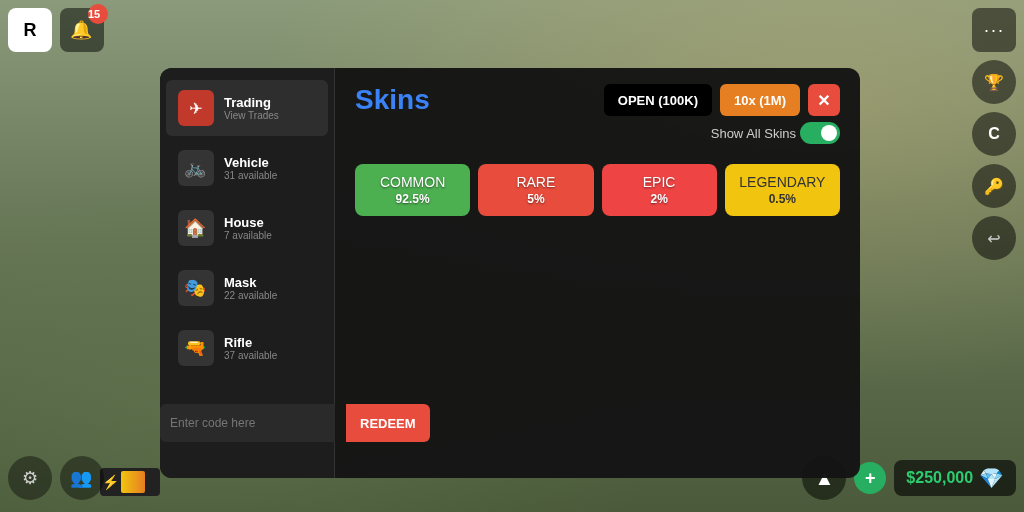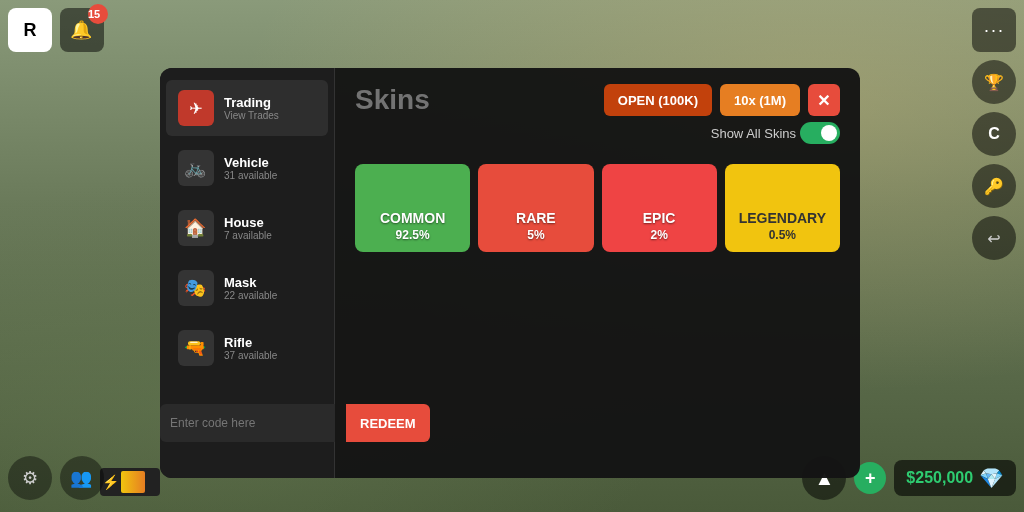--- a/index.html
+++ b/index.html
@@ -235,35 +235,35 @@
       flex-direction: column;
       padding: 16px 20px;
     }
     .main-header {
       display: flex;
       align-items: flex-start;
       justify-content: space-between;
       margin-bottom: 12px;
     }
     .main-title {
-      color: #737373;
+      color: #3b82f6;
       font-size: 28px;
       font-weight: bold;
     }
     .header-controls {
       display: flex;
       flex-direction: column;
       align-items: flex-end;
       gap: 6px;
     }
     .header-buttons {
       display: flex; gap: 8px;
     }
     .open-btn {
-      background: #c2410c;
+      background: #000000;
       color: #fff;
       border: none;
       border-radius: 6px;
       padding: 6px 14px;
       font-weight: bold;
       font-size: 13px;
       cursor: pointer;
     }
     .open-10x-btn {
       background: #e67e22;
@@ -313,21 +313,21 @@
       border: none;
       border-radius: 8px;
       padding: 10px 6px;
       font-weight: bold;
       font-size: 13px;
       cursor: pointer;
       display: flex; flex-direction: column; align-items: center; gap: 2px;
       color: #fff;
       text-shadow: 0 1px 2px rgba(0,0,0,0.5);
     }
-    .rarity-btn .rarity-name { font-size: 14px; font-weight: 700; margin-top: 36px; }
+    .rarity-btn .rarity-name { font-size: 14px; font-weight: 400; }
     .rarity-btn .rarity-pct { font-size: 12px; }
     .rarity-common { background: #4caf50; }
     .rarity-rare { background: #e74c3c; }
     .rarity-epic { background: #ef4444; justify-content: space-between; }
     .rarity-legendary { background: #f1c40f; color: #333; text-shadow: none; }
   </style>
 </head>
 <body>
 
 <div class="game-bg"></div>

